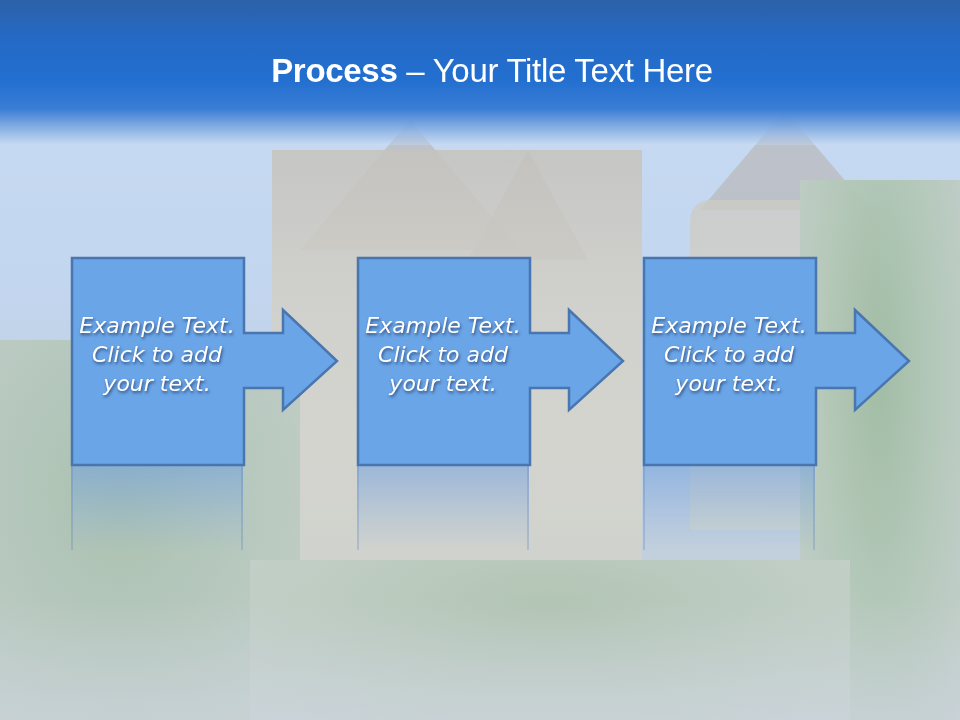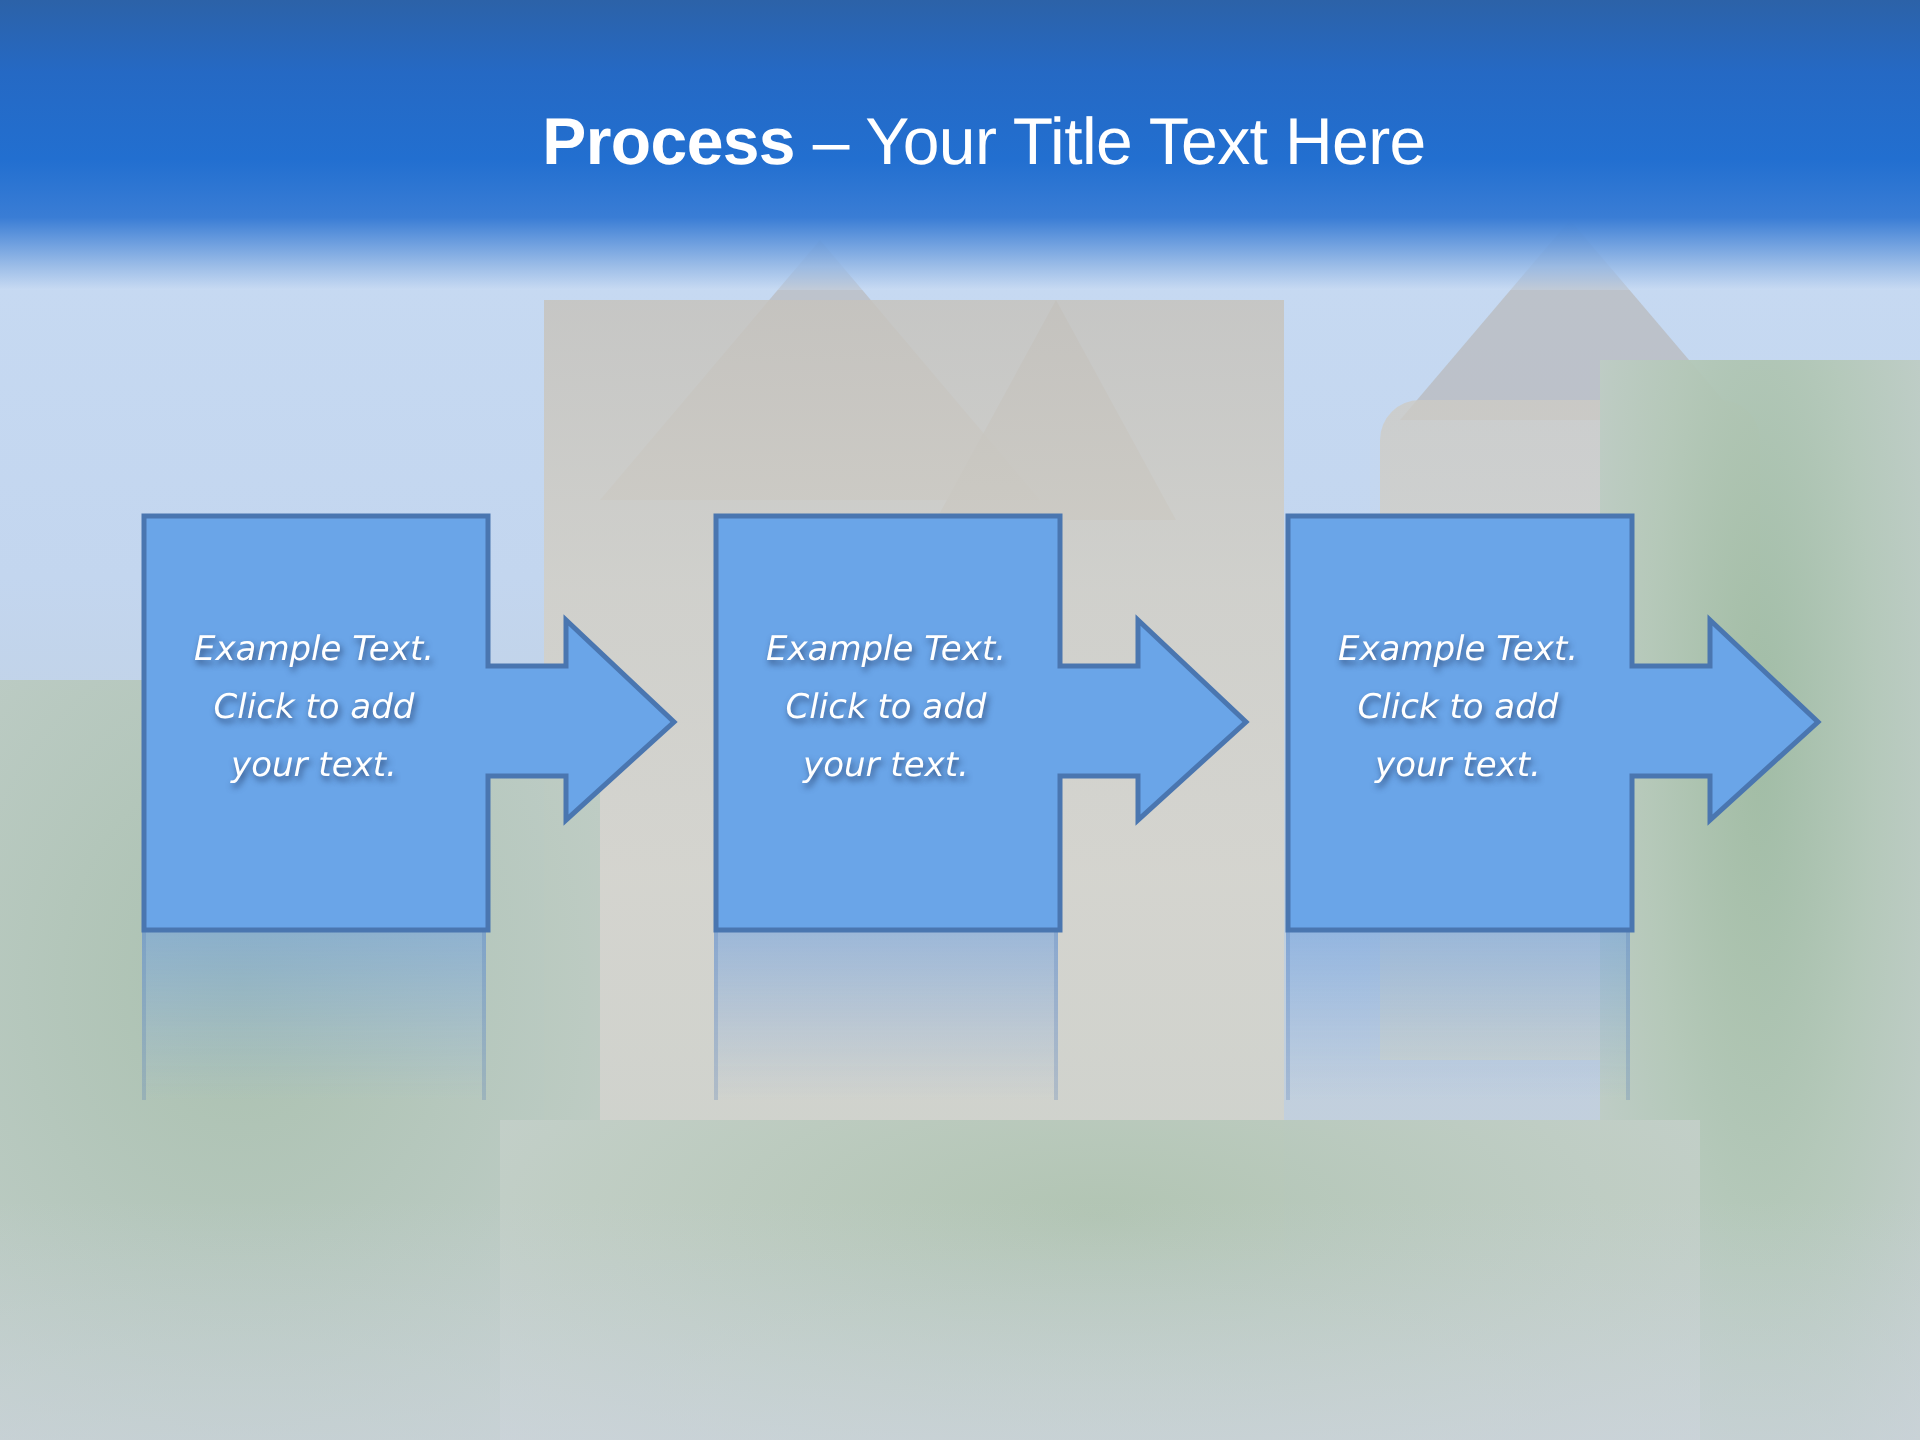--- a/index.html
+++ b/index.html
@@ -31,21 +31,21 @@
     .header { position: absolute; left: 0; top: 0; width: 960px; height: 145px;
       background: linear-gradient(180deg, #2c62a8 0%, #2569c4 25%, #226fd0 55%, #3a7dd5 75%, rgba(150,185,230,0.85) 92%, rgba(205,222,245,0.3) 100%); }
     .title { position: absolute; left: 0; top: 52px; width: 984px; text-align: center; color: #ffffff;
       font-family: "Liberation Sans", sans-serif; font-size: 33px; letter-spacing: -0.3px; }
     .title .bold { font-weight: bold; }
 
     
     .step { position: absolute; top: 257px; width: 270px; height: 210px; }
     .step svg { position: absolute; left: 0; top: 0; overflow: visible; }
     .step-text { position: absolute; left: 0; top: 54px; width: 172px; text-align: center;
-      color: #ffffff; font-family: "DejaVu Sans", sans-serif; font-style: italic; font-size: 17px; line-height: 29px;
+      color: #ffffff; font-family: "DejaVu Sans", sans-serif; font-style: italic; font-size: 22px; line-height: 29px;
       text-shadow: 1px 2px 3px rgba(30,50,90,0.75); white-space: pre-line; }
     .reflection { position: absolute; top: 208px; left: 0; width: 172px; height: 85px;
       background: linear-gradient(180deg, rgba(110,160,225,0.55) 0%, rgba(130,170,225,0.25) 60%, rgba(150,180,225,0) 100%);
       border-left: 2px solid rgba(80,120,180,0.25); border-right: 2px solid rgba(80,120,180,0.25); box-sizing: border-box; }
   </style>
 </head>
 <body>
 
 <div class="slide">
   <div class="bg-layer castle-roof-left"></div>

